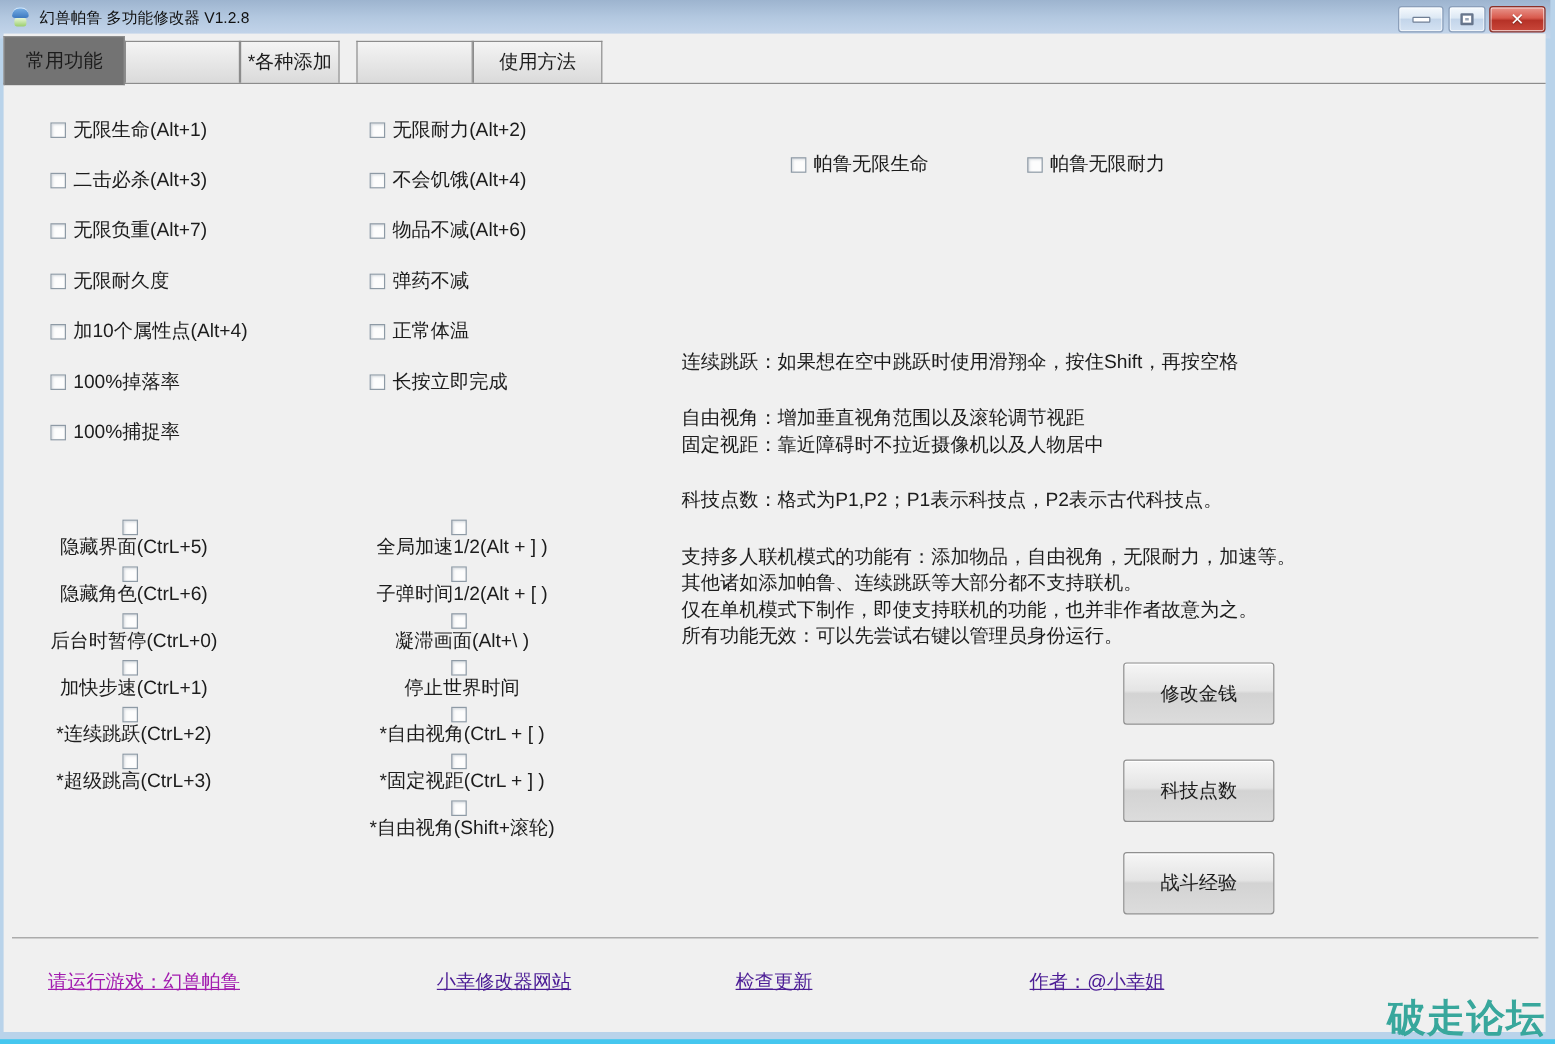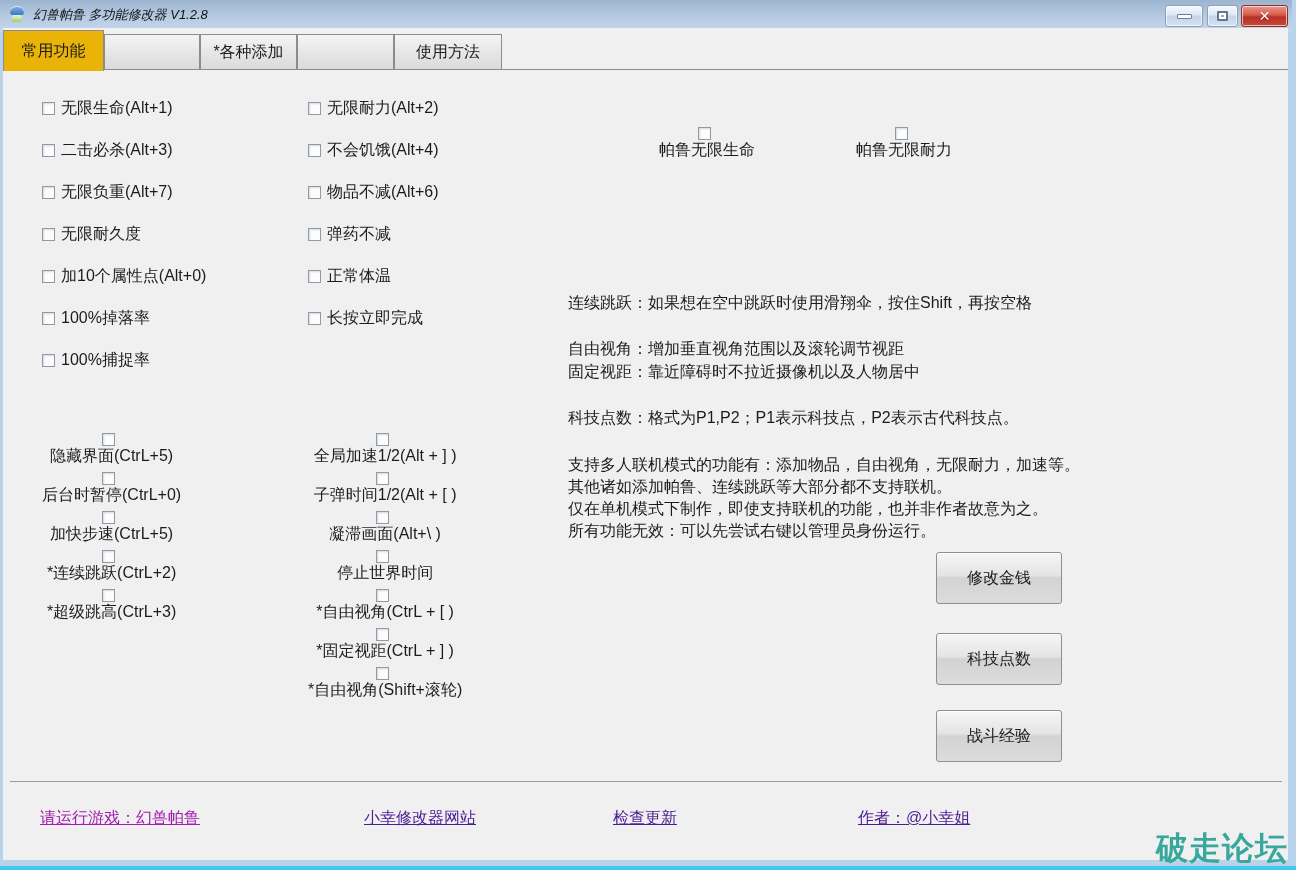--- a/index.html
+++ b/index.html
@@ -8,21 +8,21 @@
     position: relative;
     background: #b9d3ea;
     font-family: "Liberation Sans", "DejaVu Sans", sans-serif;
     overflow: hidden;
     color: #1c1c1c;
   }
   
   .titlebar {
     position:absolute; top:0; left:0; right:4px; height:32px;
     background: linear-gradient(to bottom,#9db4cf 0%,#b3c8e0 45%,#c6d7ec 100%);
-    display:flex; align-items:center;font-style:italic;
+    display:flex; align-items:center;
   }
   .app-icon { position:absolute; left:9px; top:6px; width:16px; height:16px; }
   .app-icon .cap {
     position:absolute; left:1px; top:0; width:14px; height:9px;
     border-radius: 7px 7px 3px 3px;
     background: linear-gradient(#7db4e8,#3d78c0);
     box-shadow: inset 0 1px 0 rgba(255,255,255,.7);
   }
   .app-icon .base {
     position:absolute; left:3px; bottom:0; width:10px; height:7px;
@@ -54,38 +54,38 @@
   .bottom-strip { position:absolute; left:0; right:0; bottom:0; height:4px; background:#45c7ef; }
   
   .tab {
     position:absolute; top:34px; height:35px;
     background: linear-gradient(#f4f4f4,#dadada);
     border:1px solid #8c8c8c; border-bottom:none;
     display:flex; align-items:center; justify-content:center;
     font-size:16px; cursor:default; z-index:1;
   }
   .tab.active {
-    top:30px; height:41px; background:#eab308; z-index:3;
+    top:30px; height:41px; background:#737373; z-index:3;
   }
   .tabline { position:absolute; top:69px; left:3px; right:8px; height:1px; background:#8c8c8c; z-index:2; }
   .pageline { position:absolute; top:781px; left:10px; right:14px; height:1px; background:#9b9b9b; }
   
   .grp { position:absolute; }
   .row { display:flex; align-items:center; cursor:default; }
   .h42 .row { height:42px; }
   .h39 .row { height:39px;flex-direction:column; }
   .cb {
     width:13px; height:13px; flex:0 0 13px;
     background:#fdfdfd;
     border:1px solid #8e9aa5;
     box-shadow: inset 1px 1px 2px rgba(90,110,130,.25);
     margin-right:6px;
   }
   .lbl { font-size:16px; white-space:nowrap;text-align:right; }
-  .pal-row { position:absolute; height:20px;flex-direction:column; }
+  .pal-row { position:absolute; height:20px; }
   
   .info {
     position:absolute; font-size:16px; white-space:pre-line;
   }
   #info1 { left:568px; top:291px; line-height:23px; }
   #info2 { left:568px; top:454px; line-height:22px; }
   
   .btn {
     position:absolute; left:936px; width:126px; height:52px;
     background: linear-gradient(#f6f6f6 0%,#e4e4e4 45%,#d3d3d3 50%,#dcdcdc 100%);
@@ -130,21 +130,21 @@
 
 <div class="window-body"></div>
 
 <div class="tabline"></div>
 <div class="tab active" style="left:3px;   width:101px;">
     <span>常用功能</span>
   </div>
 <div class="tab" style="left:104px; width:96px;">
     <span></span>
   </div>
-<div class="tab" style="left:200px; width:97px;justify-content:center;">
+<div class="tab" style="left:200px; width:83px;justify-content:center;">
     <span>*各种添加</span>
   </div>
 <div class="tab" style="left:297px; width:97px;">
     <span></span>
   </div>
 <div class="tab" style="left:394px; width:108px;">
     <span>使用方法</span>
   </div>
 
 <div class="grp h42" style="left:42px; top:87px;">
@@ -159,21 +159,21 @@
   <div class="row">
       <span class="cb"></span>
       <span class="lbl">无限负重(Alt+7)</span>
     </div>
   <div class="row">
       <span class="cb"></span>
       <span class="lbl">无限耐久度</span>
     </div>
   <div class="row">
       <span class="cb"></span>
-      <span class="lbl">加10个属性点(Alt+0)</span>
+      <span class="lbl">加10个属性点(Alt+4)</span>
     </div>
   <div class="row">
       <span class="cb"></span>
       <span class="lbl">100%掉落率</span>
     </div>
   <div class="row">
       <span class="cb"></span>
       <span class="lbl">100%捕捉率</span>
     </div>
 </div>
@@ -205,25 +205,29 @@
     </div>
 </div>
 
 <div class="grp h39" style="left:42px; top:433px;">
   <div class="row">
       <span class="cb"></span>
       <span class="lbl">隐藏界面(CtrL+5)</span>
     </div>
   <div class="row">
       <span class="cb"></span>
+      <span class="lbl">隐藏角色(CtrL+6)</span>
+    </div>
+  <div class="row">
+      <span class="cb"></span>
       <span class="lbl">后台时暂停(CtrL+0)</span>
     </div>
   <div class="row">
       <span class="cb"></span>
-      <span class="lbl">加快步速(CtrL+5)</span>
+      <span class="lbl">加快步速(CtrL+1)</span>
     </div>
   <div class="row">
       <span class="cb"></span>
       <span class="lbl">*连续跳跃(CtrL+2)</span>
     </div>
   <div class="row">
       <span class="cb"></span>
       <span class="lbl">*超级跳高(CtrL+3)</span>
     </div>
 </div>

